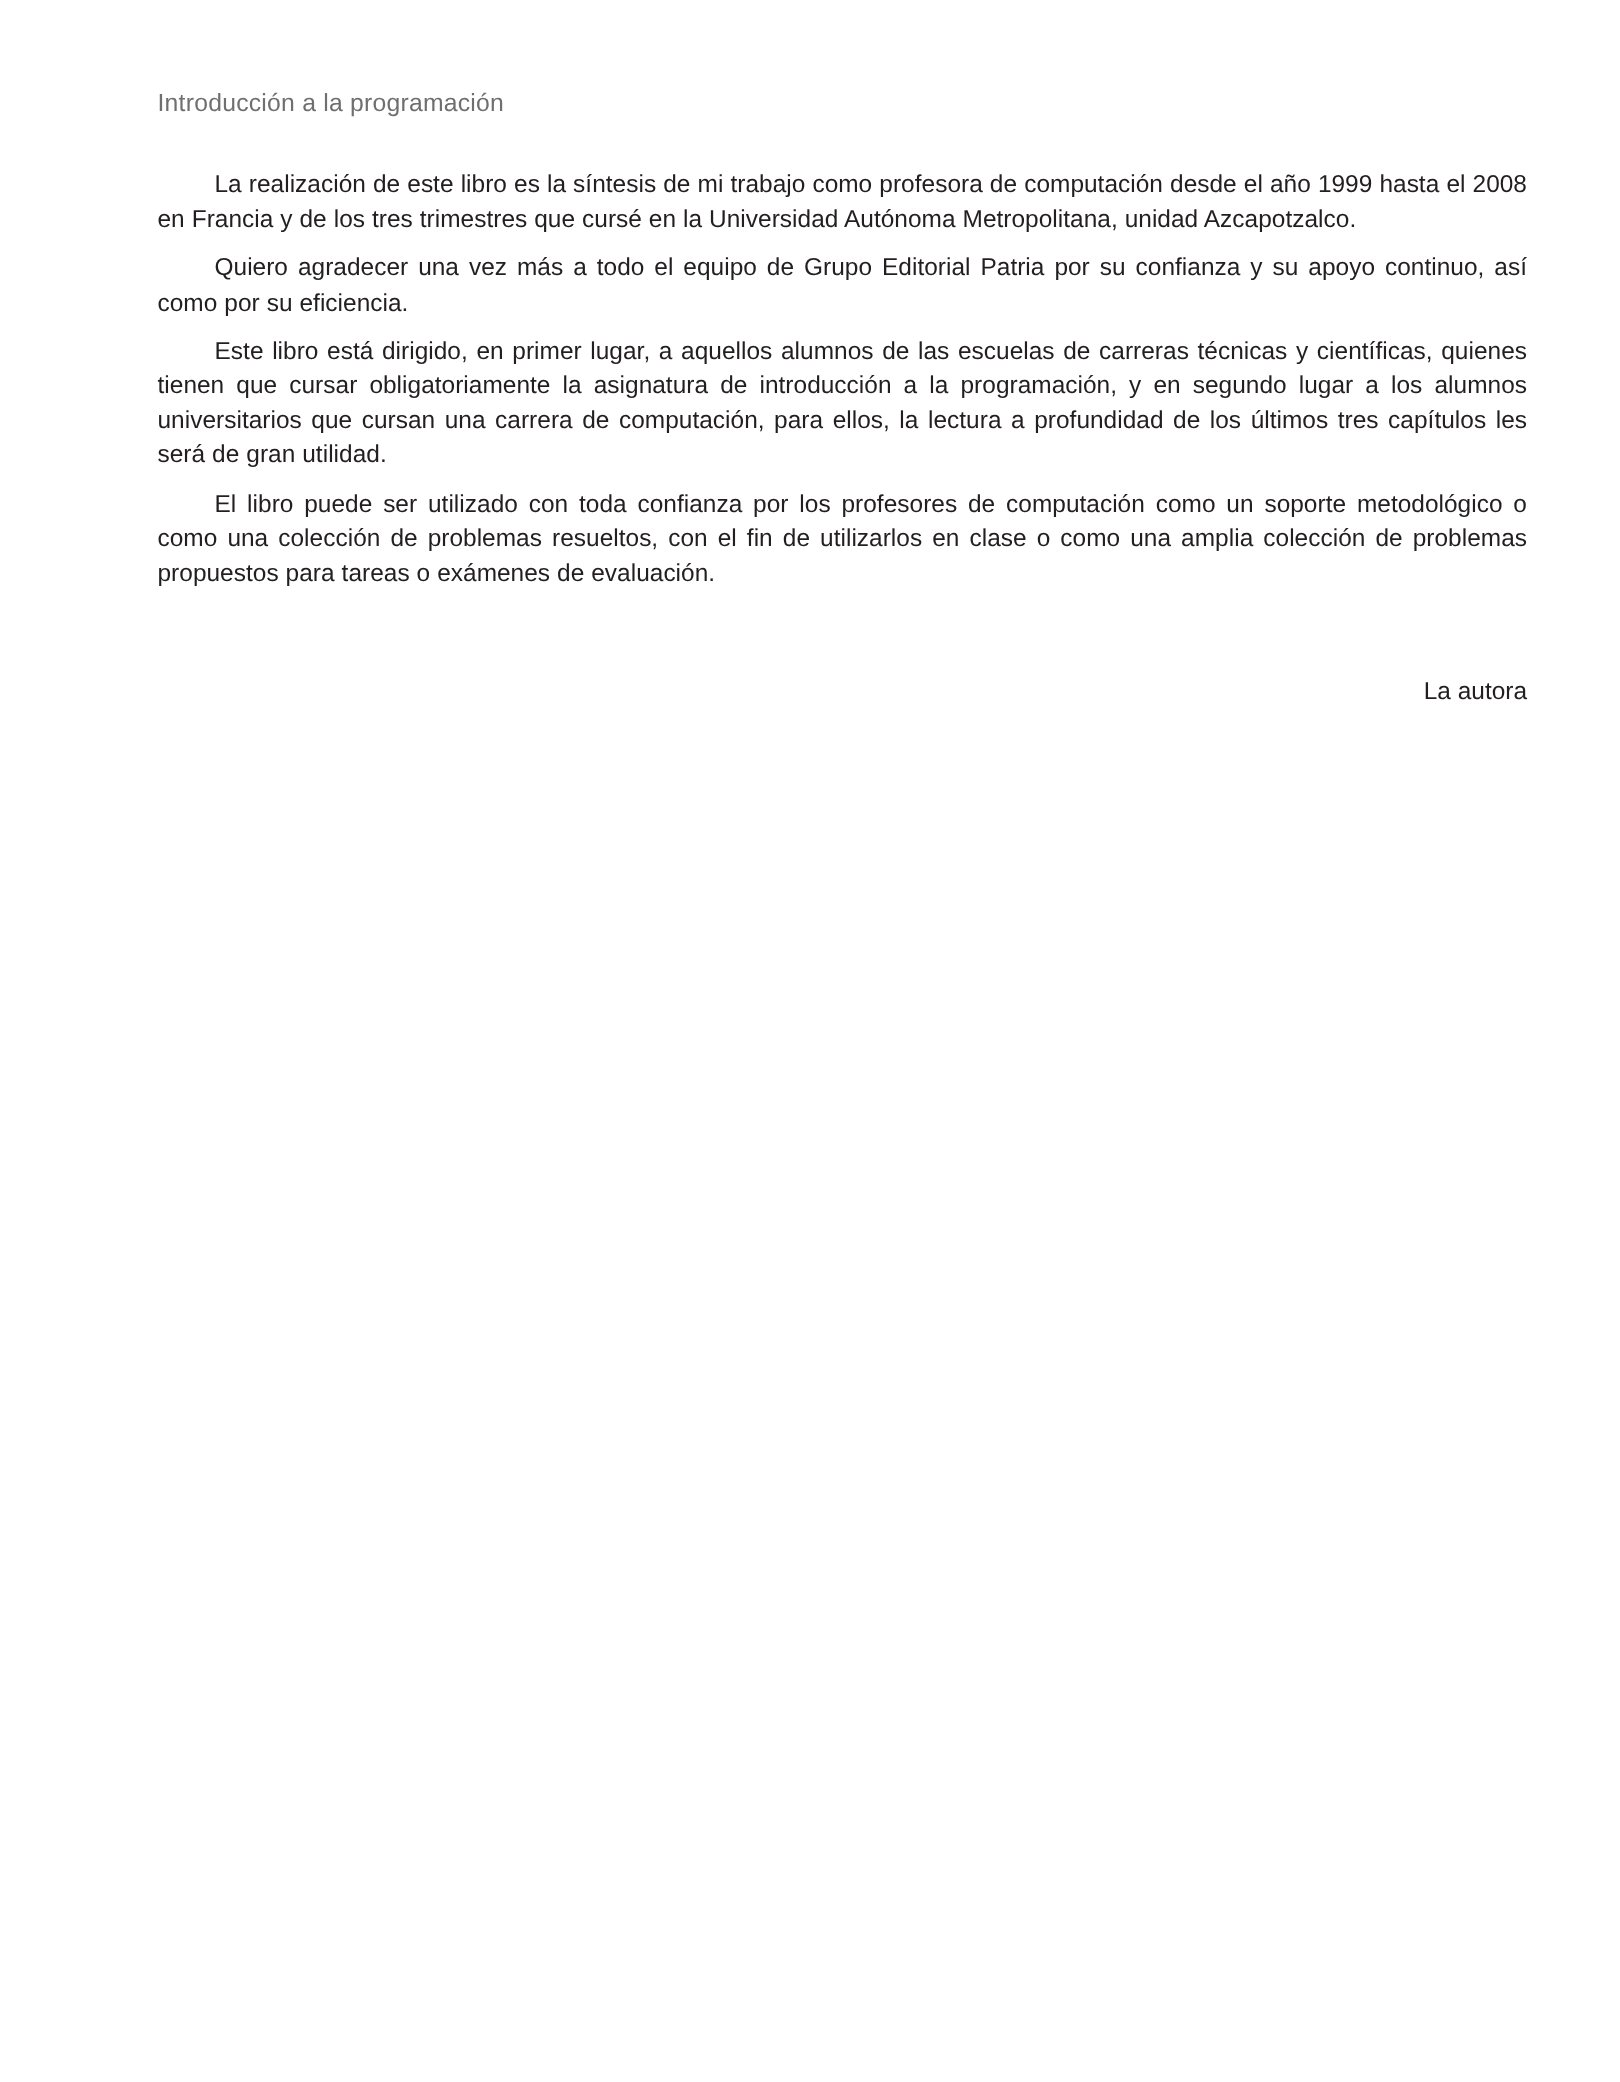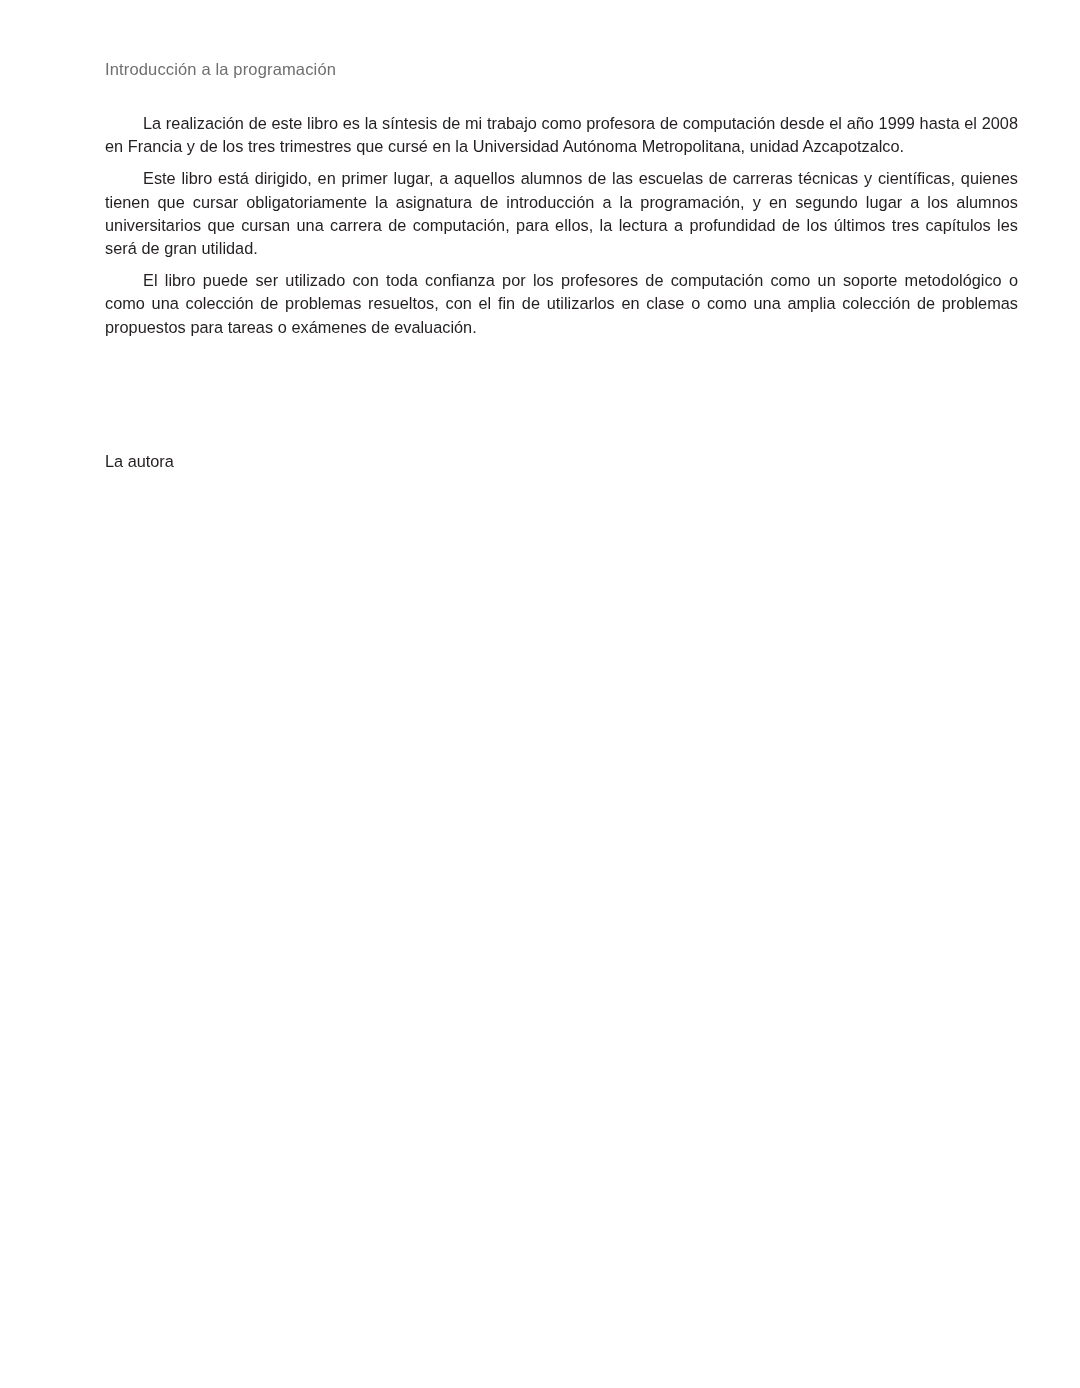--- a/index.html
+++ b/index.html
@@ -54,21 +54,21 @@
   .body-paragraph:last-child {
     margin-bottom: 17px;
   }
 
   
   .signature {
     position: absolute;
     left: 105px;
     top: 450px;
     width: 913px;
-    text-align: left;
+    text-align: right;
     font-size: 16.3px;
     line-height: 23.2px;
     color: #231f20;
   }
 
   
   .folio {
     position: absolute;
     left: 24px;
     top: 1296px;
@@ -108,20 +108,21 @@
 </style>
 </head>
 <body>
 
 <div class="page">
 
   <div class="running-head">Introducción a la programación</div>
 
   <div class="text-column">
     <p class="body-paragraph">La realización de este libro es la síntesis de mi trabajo como profesora de computación desde el año 1999 hasta el 2008 en Francia y de los tres trimestres que cursé en la Universidad Autónoma Metropolitana, unidad Azcapotzalco.</p>
+    <p class="body-paragraph">Quiero agradecer una vez más a todo el equipo de Grupo Editorial Patria por su confianza y su apoyo continuo, así como por su eficiencia.</p>
     <p class="body-paragraph">Este libro está dirigido, en primer lugar, a aquellos alumnos de las escuelas de carreras técnicas y científicas, quienes tienen que cursar obligatoriamente la asignatura de introducción a la programación, y en segundo lugar a los alumnos universitarios que cursan una carrera de computación, para ellos, la lectura a profundidad de los últimos tres capítulos les será de gran utilidad.</p>
     <p class="body-paragraph">El libro puede ser utilizado con toda confianza por los profesores de computación como un soporte metodológico o como una colección de problemas resueltos, con el fin de utilizarlos en clase o como una amplia colección de problemas propuestos para tareas o exámenes de evaluación.</p>
   </div>
 
   <div class="signature">La autora</div>
 
   <div class="folio">
 
     <svg class="folio-splatter" viewBox="0 0 96 92">
       <g fill="#9ec6da">

